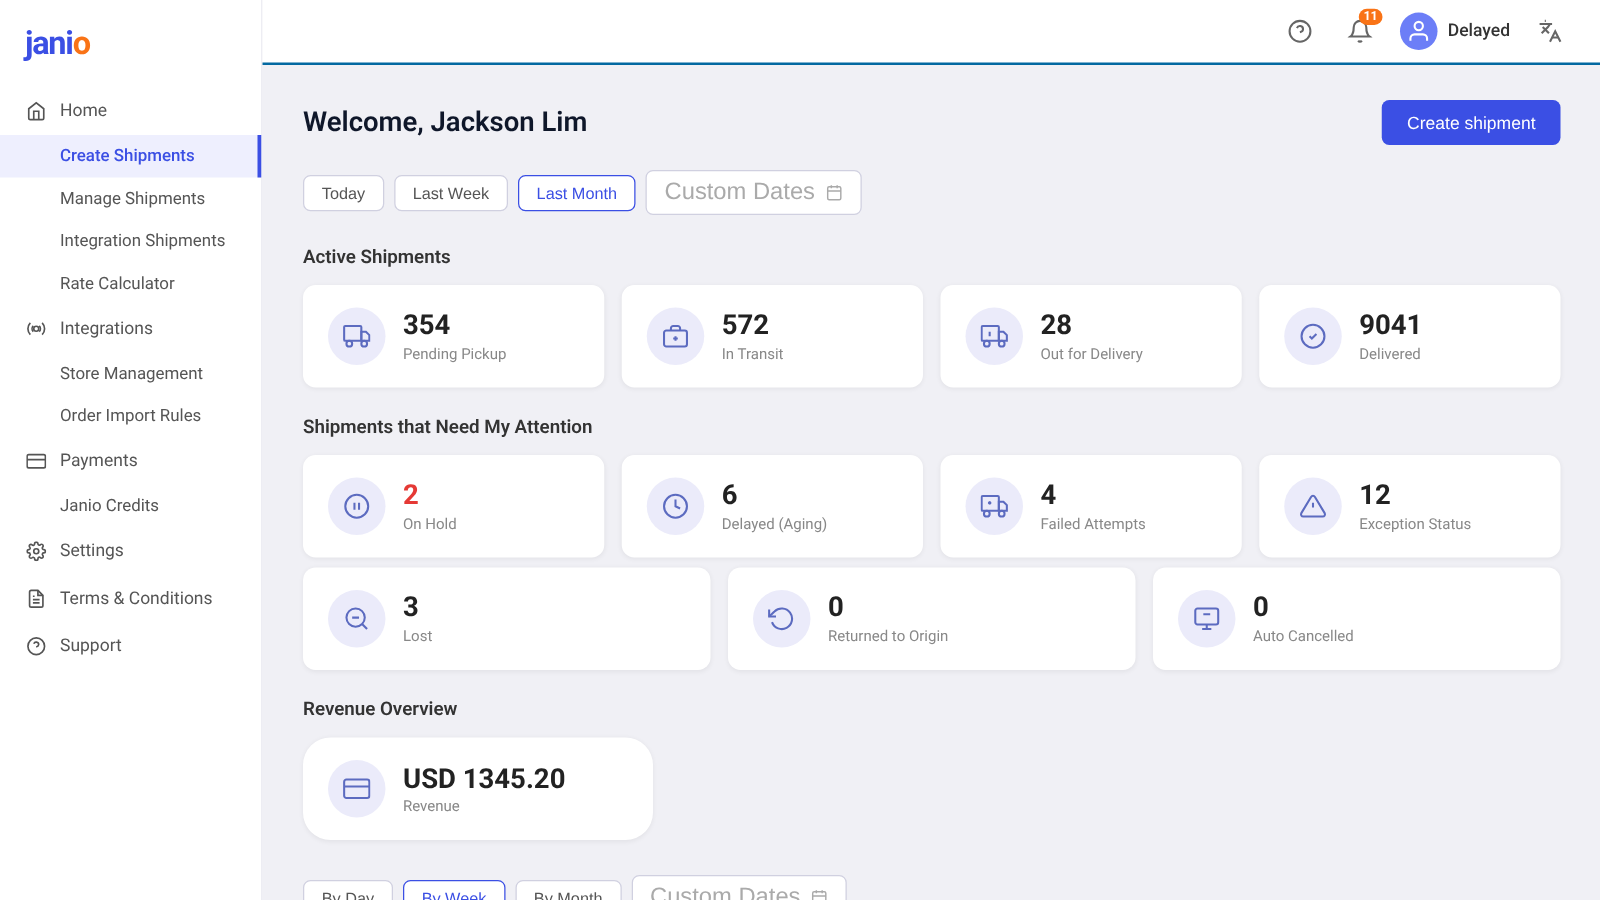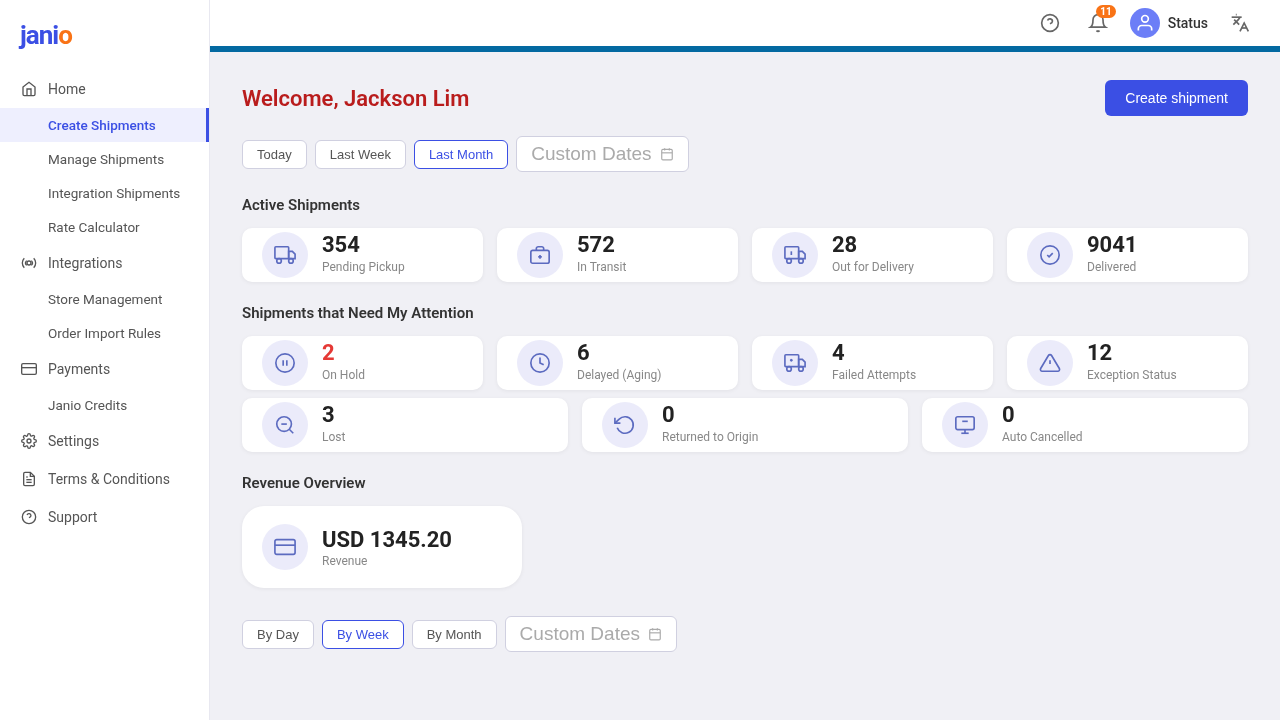--- a/index.html
+++ b/index.html
@@ -52,21 +52,21 @@
     
     .header {
       position: absolute;
       top: 0; left: 210px; right: 0;
       height: 52px;
       background: #fff;
       display: flex;
       align-items: center;
       justify-content: flex-end;
       padding: 17px 24px;
-      border-bottom: 6px solid #0369a1;
+      border-bottom: 2px solid #0369a1;
       z-index: 10;
     }
     .header-actions { display: flex; align-items: center; gap: 16px; }
     .header-icon { width: 32px; height: 32px; display: flex; align-items: center; justify-content: center; cursor: pointer; color: #666; font-size: 18px; position: relative; }
     .notification-badge {
       position: absolute;
       top: -2px; right: -2px;
       background: #f97316;
       color: #fff;
       font-size: 10px;
@@ -89,21 +89,21 @@
       padding: 28px 32px;
     }
 
     
     .top-row {
       display: flex;
       align-items: center;
       justify-content: space-between;
       margin-bottom: 20px;
     }
-    .page-title { font-size: 22px; font-weight: 600; color: #b91c1c; }
+    .page-title { font-size: 22px; font-weight: 600; color: #0f172a; }
     .create-btn {
       background: #3b4fe4;
       color: #fff;
       border: none;
       border-radius: 6px;
       padding: 10px 20px;
       font-size: 14px;
       font-weight: 500;
       cursor: pointer;
     }
@@ -151,22 +151,23 @@
     }
     .cards-grid-3 {
       display: grid;
       grid-template-columns: repeat(3, 1fr);
       gap: 14px;
       margin-bottom: 22px;
     }
     .stat-card {
       background: #fff;
       border-radius: 10px;
-      padding: 4px 20px;
-      display: flex;
+      padding: 18px 20px;
+      display: flex;
+      align-items: center;
       gap: 14px;
       box-shadow: 0 1px 4px rgba(0,0,0,0.06);
     }
     .stat-icon {
       width: 46px;
       height: 46px;
       border-radius: 50%;
       background: #ebebfa;
       display: flex;
       align-items: center;
@@ -311,21 +312,21 @@
         </svg>
       <span class="notification-badge">11</span>
     </div>
     <div class="user-info">
       <div class="avatar">
         <svg width="20" height="20" viewBox="0 0 24 24" fill="none" stroke="white" stroke-width="2">
             <path d="M20 21v-2a4 4 0 00-4-4H8a4 4 0 00-4 4v2"></path>
             <circle cx="12" cy="7" r="4"></circle>
           </svg>
       </div>
-      <span class="username">Status</span>
+      <span class="username">Delayed</span>
     </div>
     <div class="header-icon">
       <svg width="20" height="20" viewBox="0 0 24 24" fill="none" stroke="#666" stroke-width="2">
           <path d="M5 8l6 6"></path>
           <path d="M4 14l6-6 2-3"></path>
           <path d="M2 5h12"></path>
           <path d="M7 2h1"></path>
           <path d="M22 22l-5-10-5 10"></path>
           <path d="M14 18h6"></path>
         </svg>

